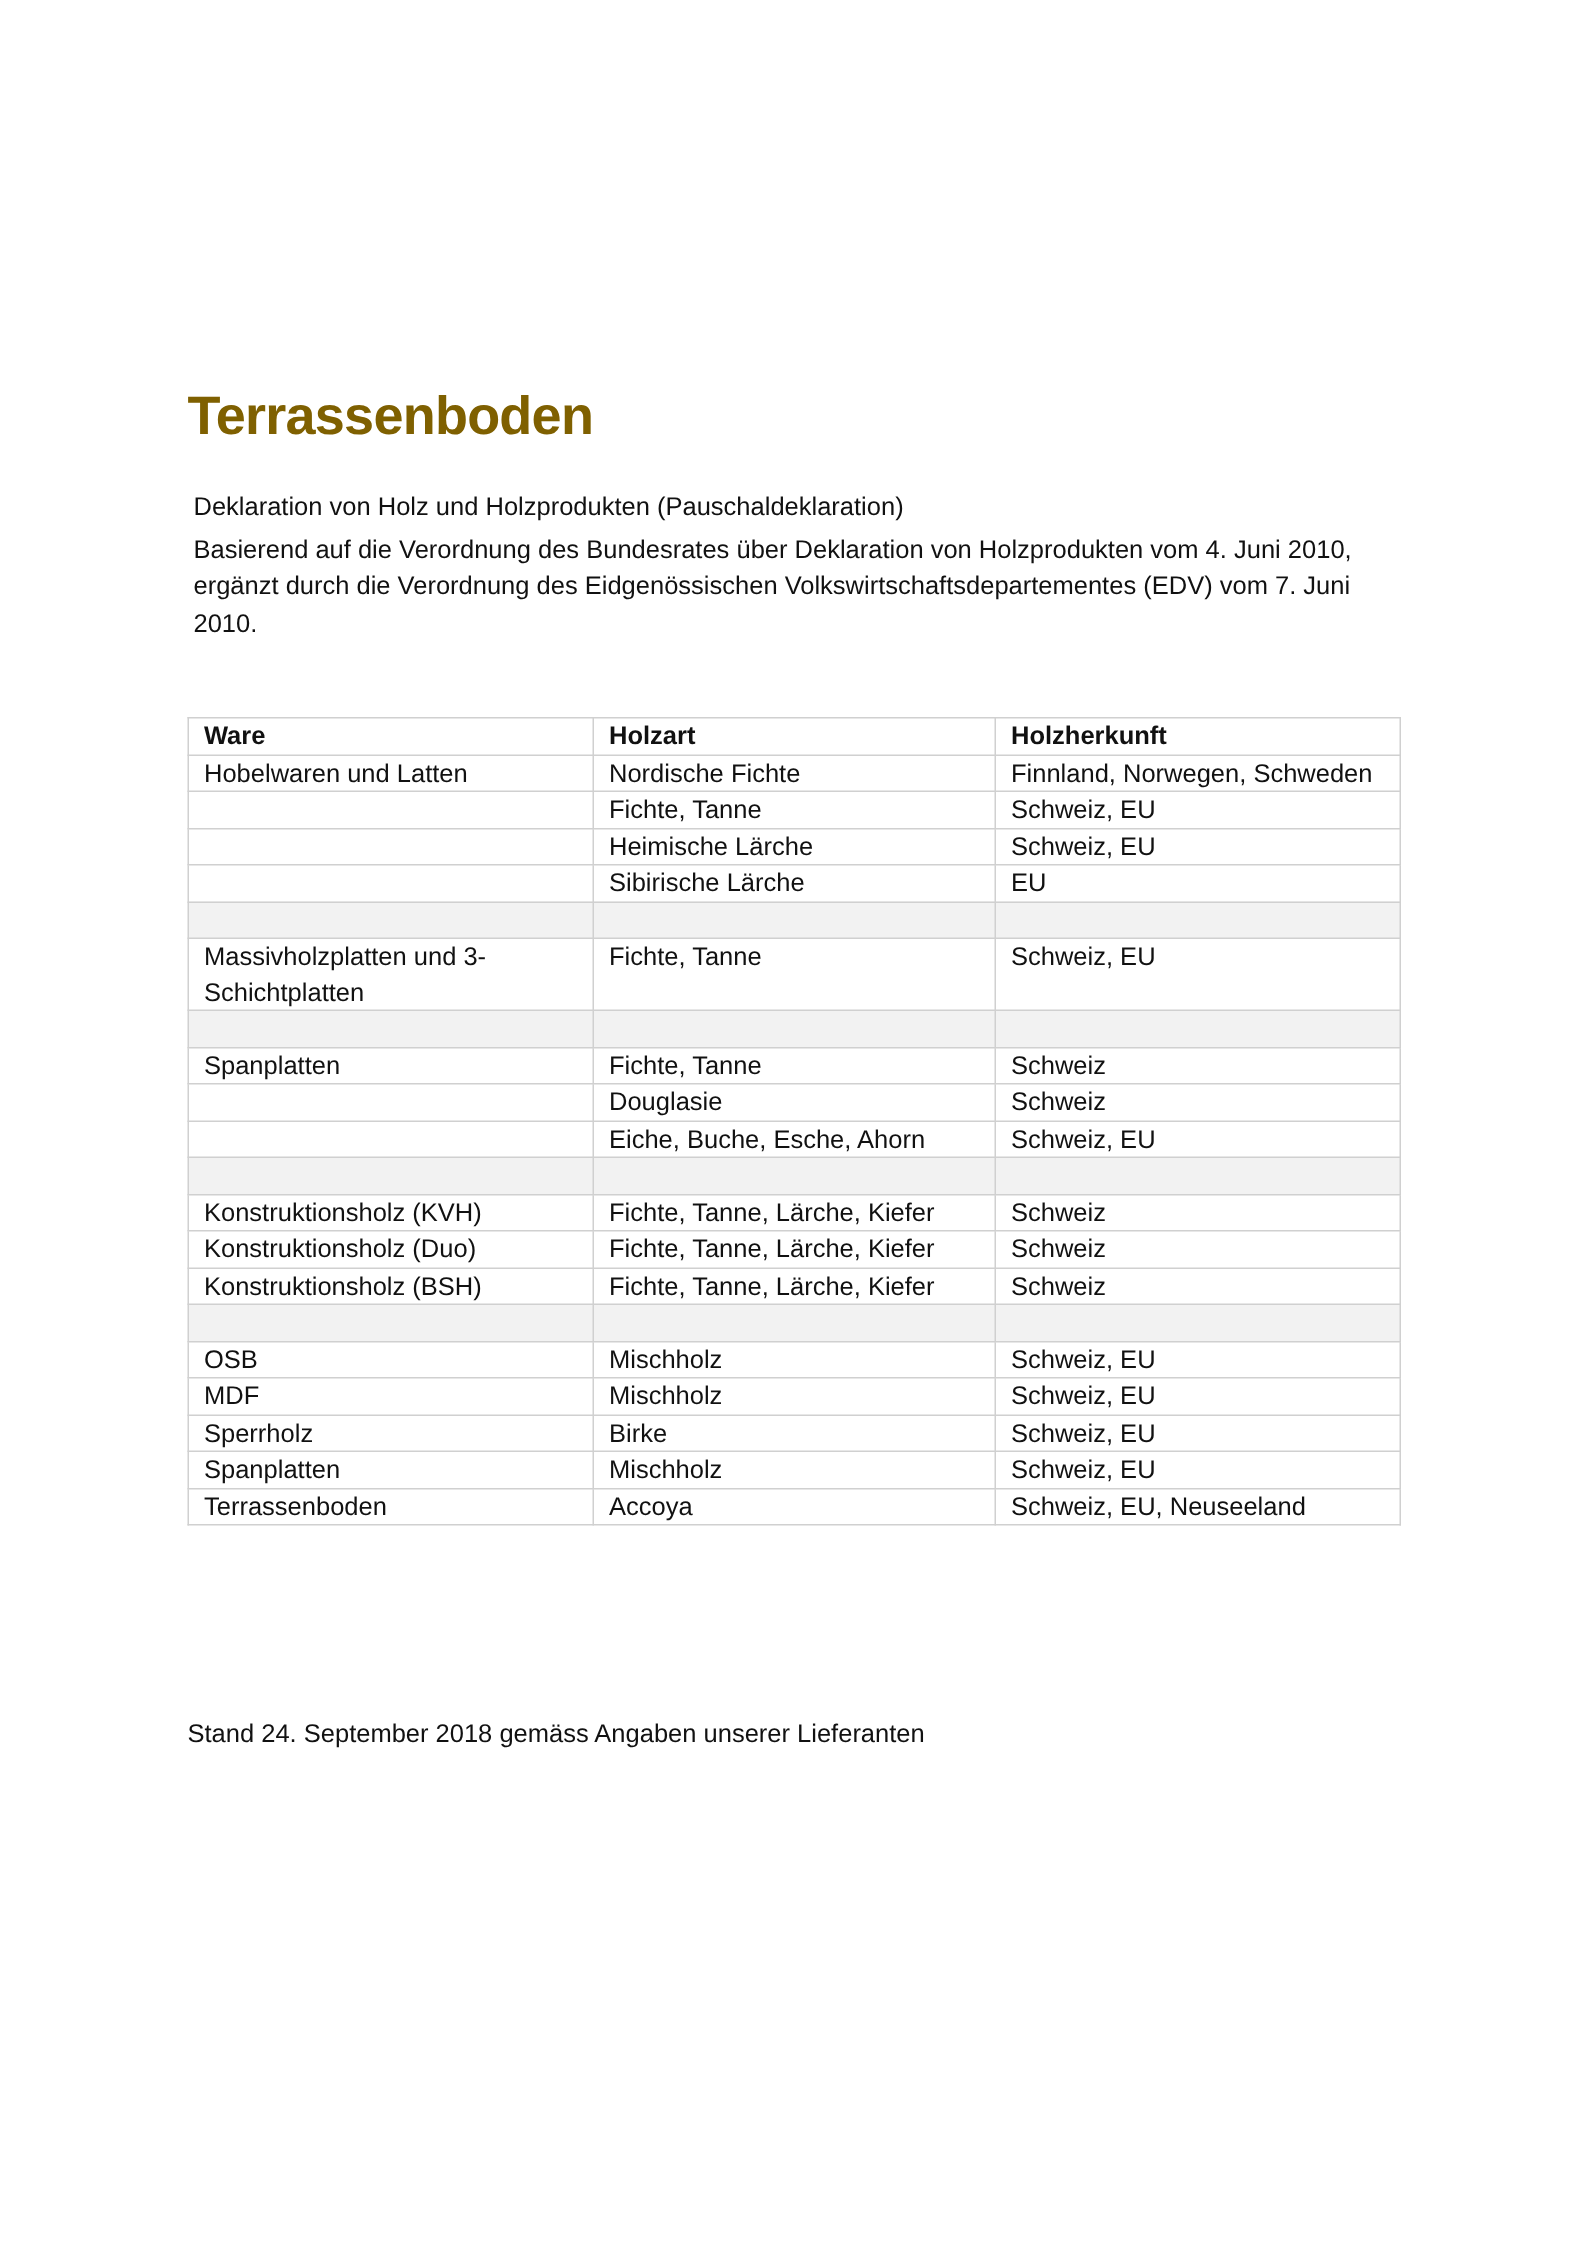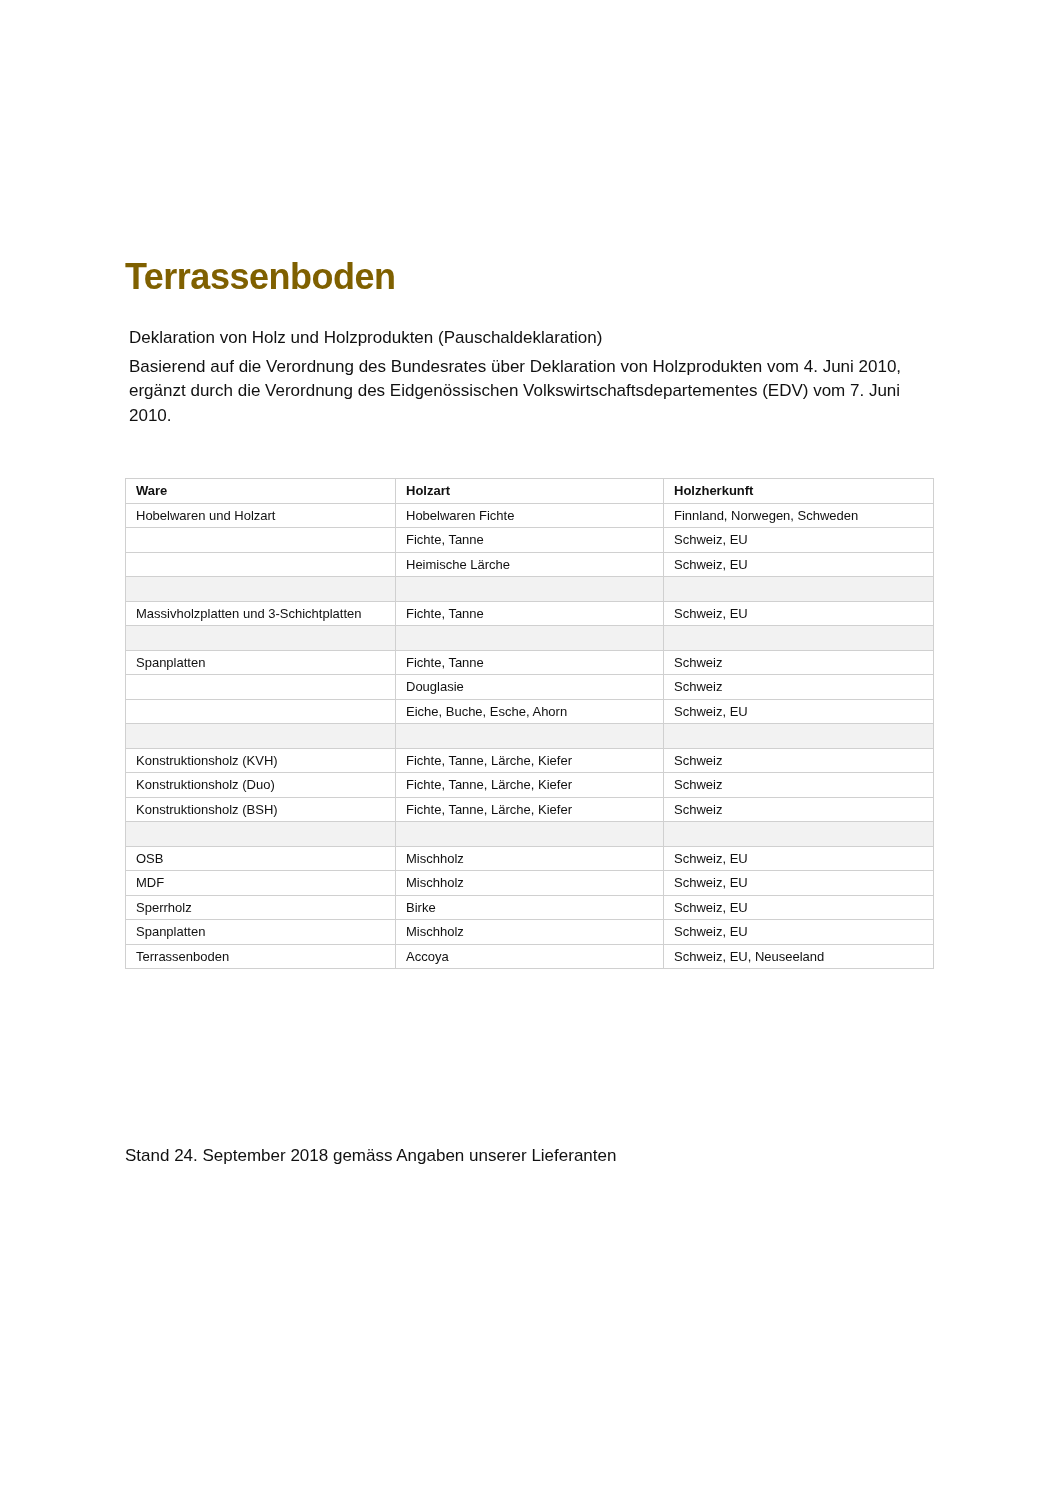--- a/index.html
+++ b/index.html
@@ -13,21 +13,21 @@
       letter-spacing: -0.5px; margin: 0;
     }
     .intro {
       position: absolute; left: 125px; top: 322px; width: 820px;
       font-size: 17px; line-height: 24.5px; margin: 0;
     }
     .intro p { margin: 4px; }
     table.decl {
       position: absolute; left: 125px; top: 478px;
       width: 808px; border-collapse: collapse; table-layout: fixed;
-      font-size: 13px;
+      font-size: 17px;
     }
     table.decl col.c1 { width: 270px; }
     table.decl col.c2 { width: 268px; }
     table.decl col.c3 { width: 270px; }
     table.decl td, table.decl th {
       border: 1.5px solid #d0d0d0;
       padding: 0 10px;
       height: 23.5px; line-height: 23.5px;
       text-align: left; vertical-align: top;
     }
@@ -56,33 +56,38 @@
     </colgroup>
   <thead>
     <tr>
       <th>Ware</th>
       <th>Holzart</th>
       <th>Holzherkunft</th>
     </tr>
   </thead>
   <tbody id="table-body">
       <tr>
-        <td>Hobelwaren und Holzart</td>
-        <td>Hobelwaren Fichte</td>
+        <td>Hobelwaren und Latten</td>
+        <td>Nordische Fichte</td>
         <td>Finnland, Norwegen, Schweden</td>
       </tr>
       <tr>
         <td></td>
         <td>Fichte, Tanne</td>
         <td>Schweiz, EU</td>
       </tr>
       <tr>
         <td></td>
         <td>Heimische Lärche</td>
         <td>Schweiz, EU</td>
+      </tr>
+      <tr>
+        <td></td>
+        <td>Sibirische Lärche</td>
+        <td>EU</td>
       </tr>
       <tr class="spacer">
         <td></td>
         <td></td>
         <td></td>
       </tr>
       <tr>
         <td>Massivholzplatten und 3-Schichtplatten</td>
         <td>Fichte, Tanne</td>
         <td>Schweiz, EU</td>

